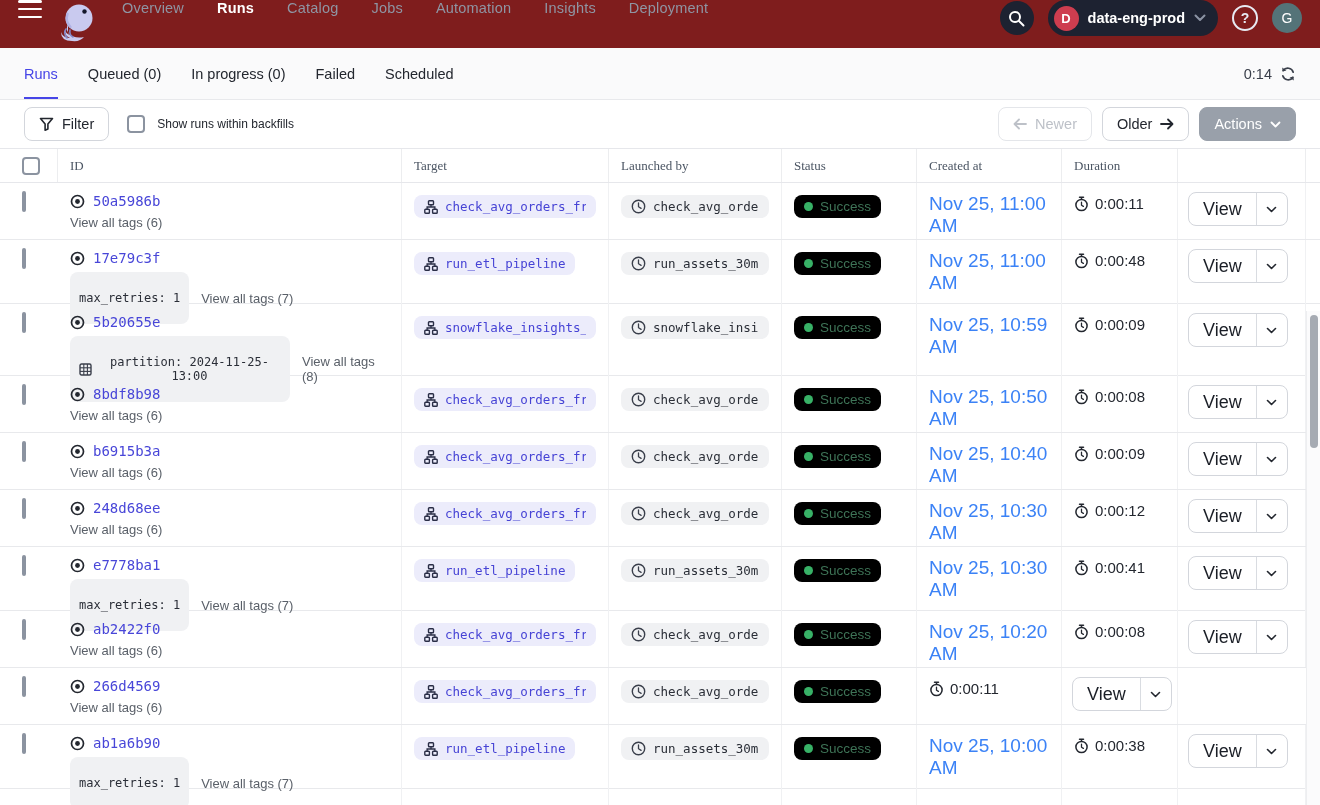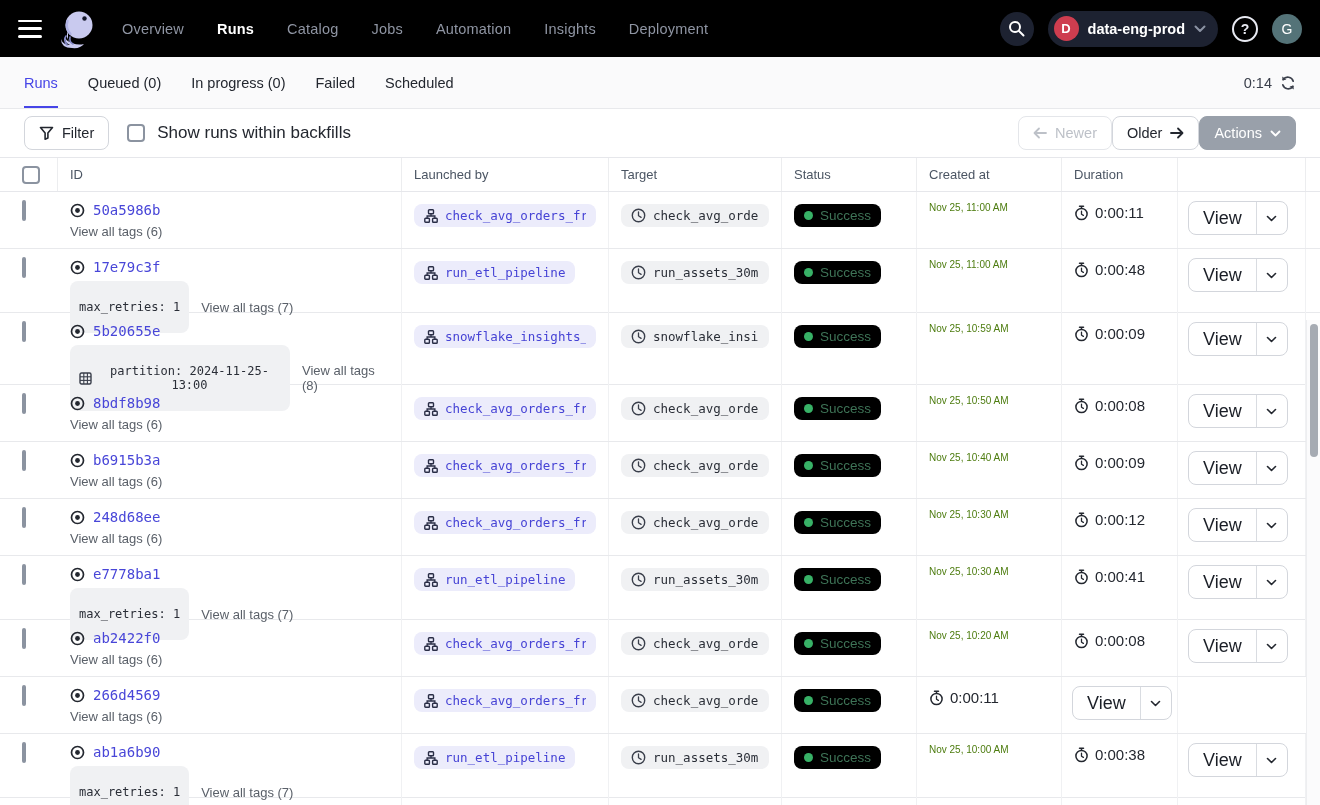--- a/index.html
+++ b/index.html
@@ -1,21 +1,21 @@
 <!DOCTYPE html>
 <html><head>
 <meta charset="utf-8">
 <style>
   * { box-sizing: border-box; margin: 0; padding: 0; }
   html,body { width:1320px; height:805px; overflow:hidden; background:#fff;
     font-family:"Liberation Sans", sans-serif; }
   .mono { font-family:"DejaVu Sans Mono", monospace;text-align:center; }
 
   
-  .topnav { height:57px; background:#000000; display:flex; align-items:center; padding:0 18px; }
+  .topnav { height:48px; background:#7f1d1d; display:flex; align-items:flex-start; padding:0 18px; }
   .hamburger { width:24px; height:18px; display:flex; flex-direction:column; justify-content:space-between; cursor:pointer; margin-right:16px; }
   .hamburger span { display:block; height:2.5px; background:#fff; border-radius:2px; }
   .logo { width:40px; height:44px; margin-right:24px; }
   .navlinks { display:flex; align-items:center; gap:33px; }
   .navlink { font-size:14.5px; color:#8F95A3; cursor:pointer; letter-spacing:.2px; }
   .navlink.active { color:#FFFFFF; font-weight:bold; }
   .topnav-right { margin-left:auto; display:flex; align-items:center; gap:14px; }
   .icon-circle { width:34px; height:34px; border-radius:50%; background:#1D2231; display:flex; align-items:center; justify-content:center; cursor:pointer; }
   .deploy-pill { height:36px; background:#1D2231; border-radius:18px; display:flex; align-items:center; gap:9px; padding:0 12px 0 6px; cursor:pointer; }
   .deploy-badge { width:25px; height:25px; border-radius:50%; background:#CE3D4F; color:#fff; font-size:13px; font-weight:bold; display:flex; align-items:center; justify-content:center; }
@@ -30,46 +30,46 @@
   .tab.active { color:#4645E7; }
   .tab.active::after { content:""; position:absolute; left:0; right:0; bottom:0; height:2px; background:#4645E7; }
   .tabbar-right { margin-left:auto; display:flex; align-items:center; gap:8px; color:#3A3F4B; font-size:14.5px; }
 
   
   .toolbar { height:49px; background:#fff; border-bottom:1px solid #E6E7EB; display:flex; align-items:center; padding:0 24px; gap:18px; }
   .btn { display:inline-flex; align-items:center; gap:8px; height:34px; padding:0 14px; border:1px solid #D3D6DC; border-radius:8px; background:#fff; font-size:14.5px; color:#23272F; cursor:pointer; }
   .btn.disabled { color:#BDC1C8; border-color:#E4E6EA; cursor:default; }
   .btn.gray-filled { background:#99A0AA; border-color:#99A0AA; color:#fff; }
   .checkbox { width:18px; height:18px; border:2px solid #8B93A0; border-radius:4px; background:#fff; cursor:pointer; flex:none; }
-  .backfill-label { font-size:17px; color:#23272F; margin-left:-6px; }
-  .toolbar-right { margin-left:auto; display:flex; align-items:center; }
+  .backfill-label { font-size:12px; color:#23272F; margin-left:-6px; }
+  .toolbar-right { margin-left:auto; display:flex; align-items:center; gap:10px; }
 
   
   .table { position:relative; }
   .trow, .thead { display:grid; grid-template-columns:58px 344px 207px 173px 135px 145px 116px 128px; }
   .thead { height:34px; border-bottom:1px solid #E6E7EB; }
-  .thead .cell { display:flex; align-items:center; font-size:13px; color:#4B5563; padding:0 12px; border-right:1px solid #ECEDEF; }
+  .thead .cell { display:flex; align-items:center; font-size:13px; color:#4B5563; padding:0 12px; border-right:1px solid #ECEDEF;font-family:Liberation Serif, serif; }
   .thead .cell:first-child { padding-left:22px; }
   .trow { border-bottom:1px solid #E8E9EC; }
   .trow .cell { padding:10px 12px 0 12px; border-right:1px solid #F0F1F3; min-width:0; }
   .trow .cell.first { border-right:none; padding-left:22px; }
   .idline { display:flex; align-items:center; gap:8px; }
   .run-id { font-size:14px; color:#4846D8; text-decoration:none; cursor:pointer; }
   .tagline { display:flex; align-items:center; gap:12px; margin-top:6px; margin-left:0; }
   .tag-pill { display:inline-flex; align-items:center; gap:6px; background:#F0F1F3; border-radius:8px; padding:19px 9px; font-size:12px; color:#2A2E37; }
   .view-all { font-size:13px; color:#5A6069; cursor:pointer; }
   .pill { display:inline-flex; align-items:center; gap:7px; border-radius:8px; padding:4px 10px; max-width:100%; }
   .pill-target { background:#ECECFB; }
   .pill-target .ptext { font-size:12.5px; color:#4643D5; white-space:nowrap; overflow:hidden; max-width:150px; }
   .pill-launch { background:#F0F1F3; }
   .pill-launch .ptext { font-size:12.5px; color:#2A2E37; white-space:nowrap; overflow:hidden; }
   .pill-status { background:#000000; }
   .status-dot { width:9px; height:9px; border-radius:50%; background:#38B267; flex:none; }
   .pill-status .ptext { font-size:13.5px; color:#3E7457; }
-  .created { font-size:10px; color:#4d7c0f; padding-top:2px; }
+  .created { font-size:19px; color:#3b82f6; padding-top:2px; }
   .duration { display:flex; align-items:center; gap:6px; font-size:15px; color:#23272F; padding-top:2px; }
   .viewbtn { display:inline-flex; height:34px; border:1px solid #D3D6DC; border-radius:8px; background:#fff; overflow:hidden; }
   .viewbtn .vlabel { padding:0 14px; display:flex; align-items:center; font-size:18px; color:#1A1E26; cursor:pointer; border-right:1px solid #D9DCE1; }
   .viewbtn .vchev { width:30px; display:flex; align-items:center; justify-content:center; cursor:pointer; }
   .cell.target-cell, .cell.launch-cell, .cell.status-cell { padding-top:12px; }
   .cell.action-cell { padding-top:9px; padding-left:10px; }
 
   
   .scrollbar { position:absolute; right:0; top:162px; width:14px; height:643px; background:#FBFBFC; border-left:1px solid #EDEEF0; }
   .scroll-thumb { position:absolute; top:4px; left:3px; width:8px; height:133px; border-radius:4px; background:#A6ABB3; cursor:pointer; }
@@ -173,22 +173,22 @@
     </button>
   </div>
 </div>
 
 <div class="table">
   <div class="thead">
     <div class="cell">
         <span class="checkbox"></span>
       </div>
     <div class="cell">ID</div>
+    <div class="cell">Target</div>
     <div class="cell">Launched by</div>
-    <div class="cell">Target</div>
     <div class="cell">Status</div>
     <div class="cell">Created at</div>
     <div class="cell">Duration</div>
     <div class="cell"></div>
   </div>
   <div id="tbody">
   <div class="trow" style="height: 57px;">
     <div class="cell first"><span class="checkbox"></span></div>
     <div class="cell">
       <div class="idline">

